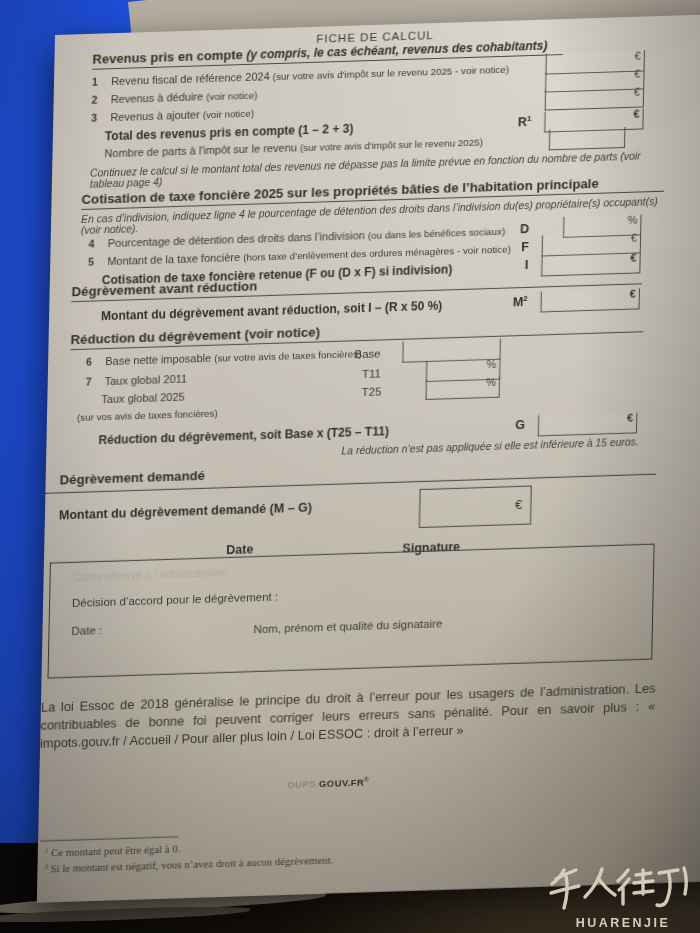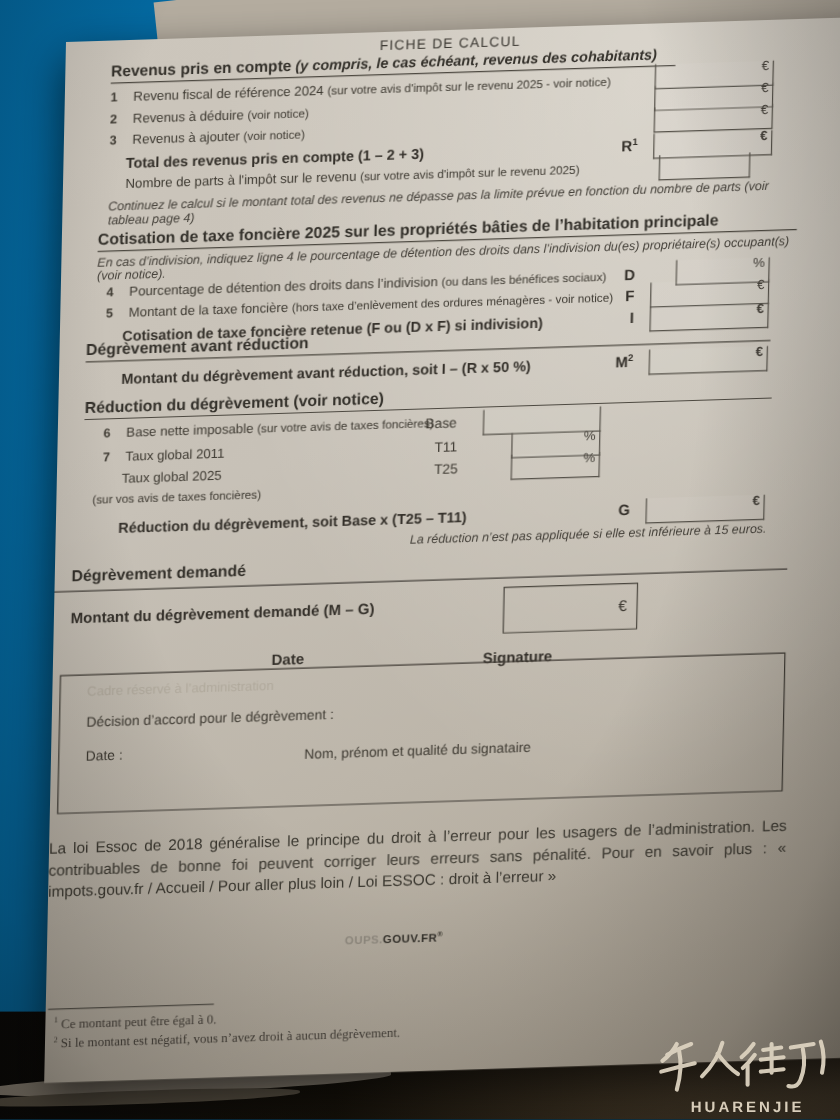--- a/index.html
+++ b/index.html
@@ -1,17 +1,17 @@
 <!DOCTYPE html>
 <html><head>
 <meta charset="utf-8">
 <style>
   html,body{margin:0;padding:0;background:#0b0a08;}
   #scene{position:relative;width:700px;height:933px;overflow:hidden;
-         background:#0369a1;font-family:"Liberation Sans",sans-serif;}
+         background:#1d4ed8;font-family:"Liberation Sans",sans-serif;}
   
   .table-surface{position:absolute;left:0;bottom:0;width:100%;height:90px;
     background:linear-gradient(90deg,#090807 0%,#141009 40%,#3a3021 72%,#4d4130 100%);}
   
   .sheet-top{position:absolute;left:128px;top:2px;width:600px;height:90px;background:#b4ac9f;
     transform:rotate(-6deg);transform-origin:0 0;}
   .sheet-bottom-1{position:absolute;left:-14px;top:894px;width:340px;height:16px;background:#948b7d;
     border-radius:45%;transform:rotate(-2.5deg);}
   .sheet-bottom-2{position:absolute;left:-20px;top:909px;width:270px;height:11px;background:#5f5749;
     border-radius:45%;transform:rotate(-2deg);}

